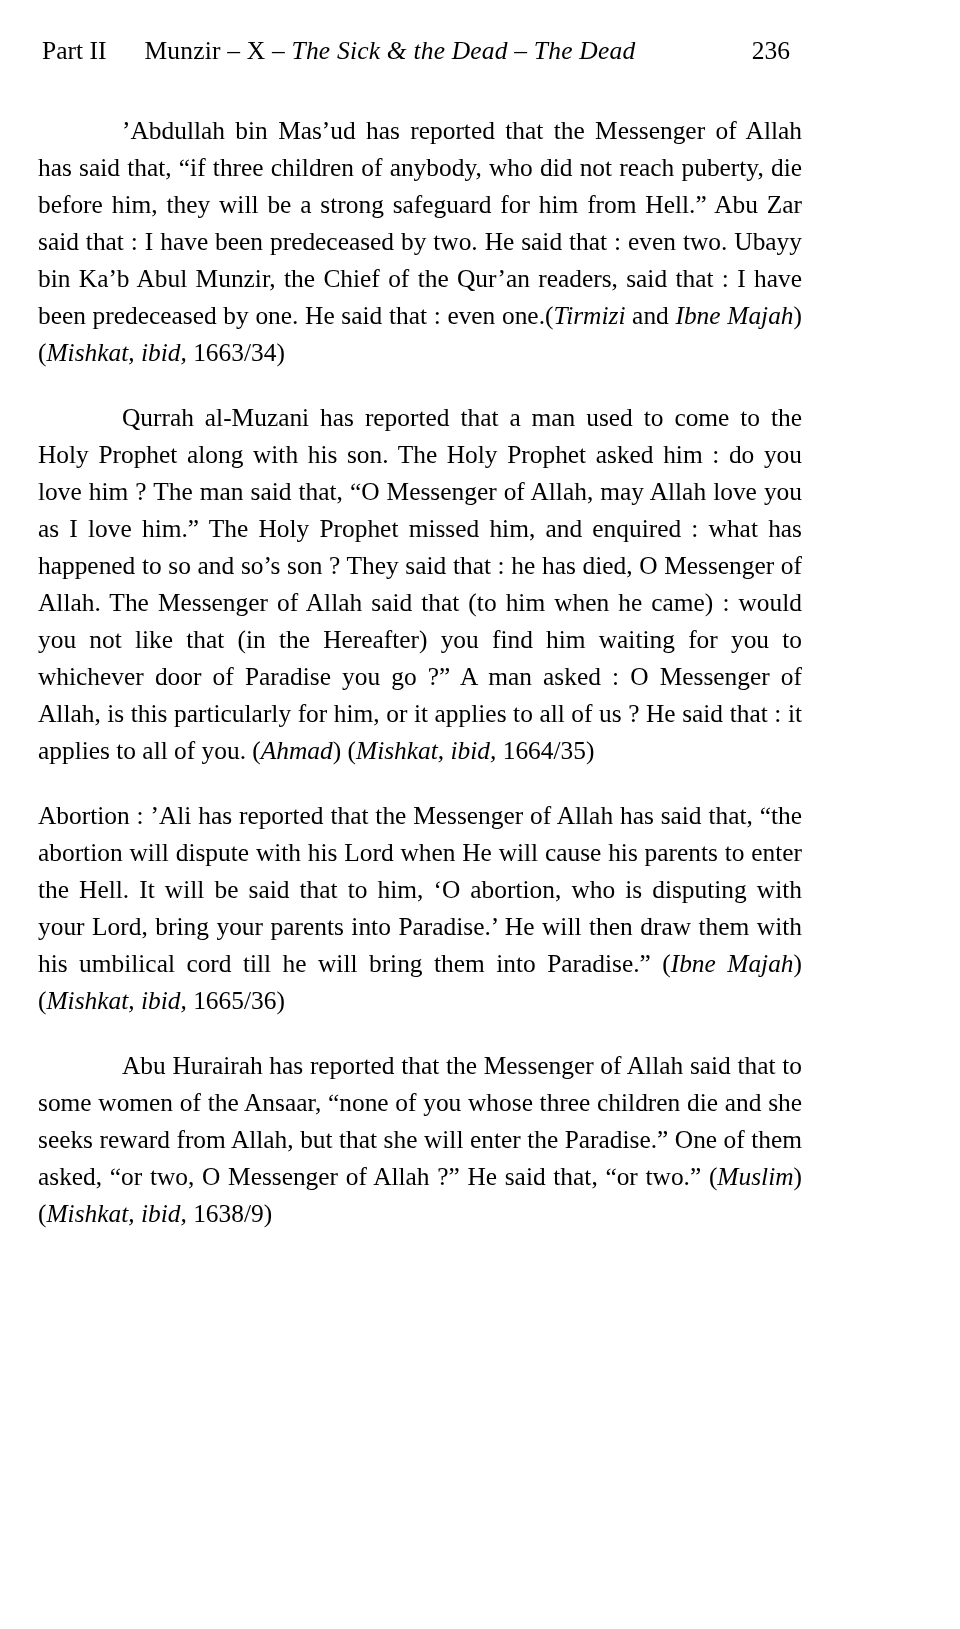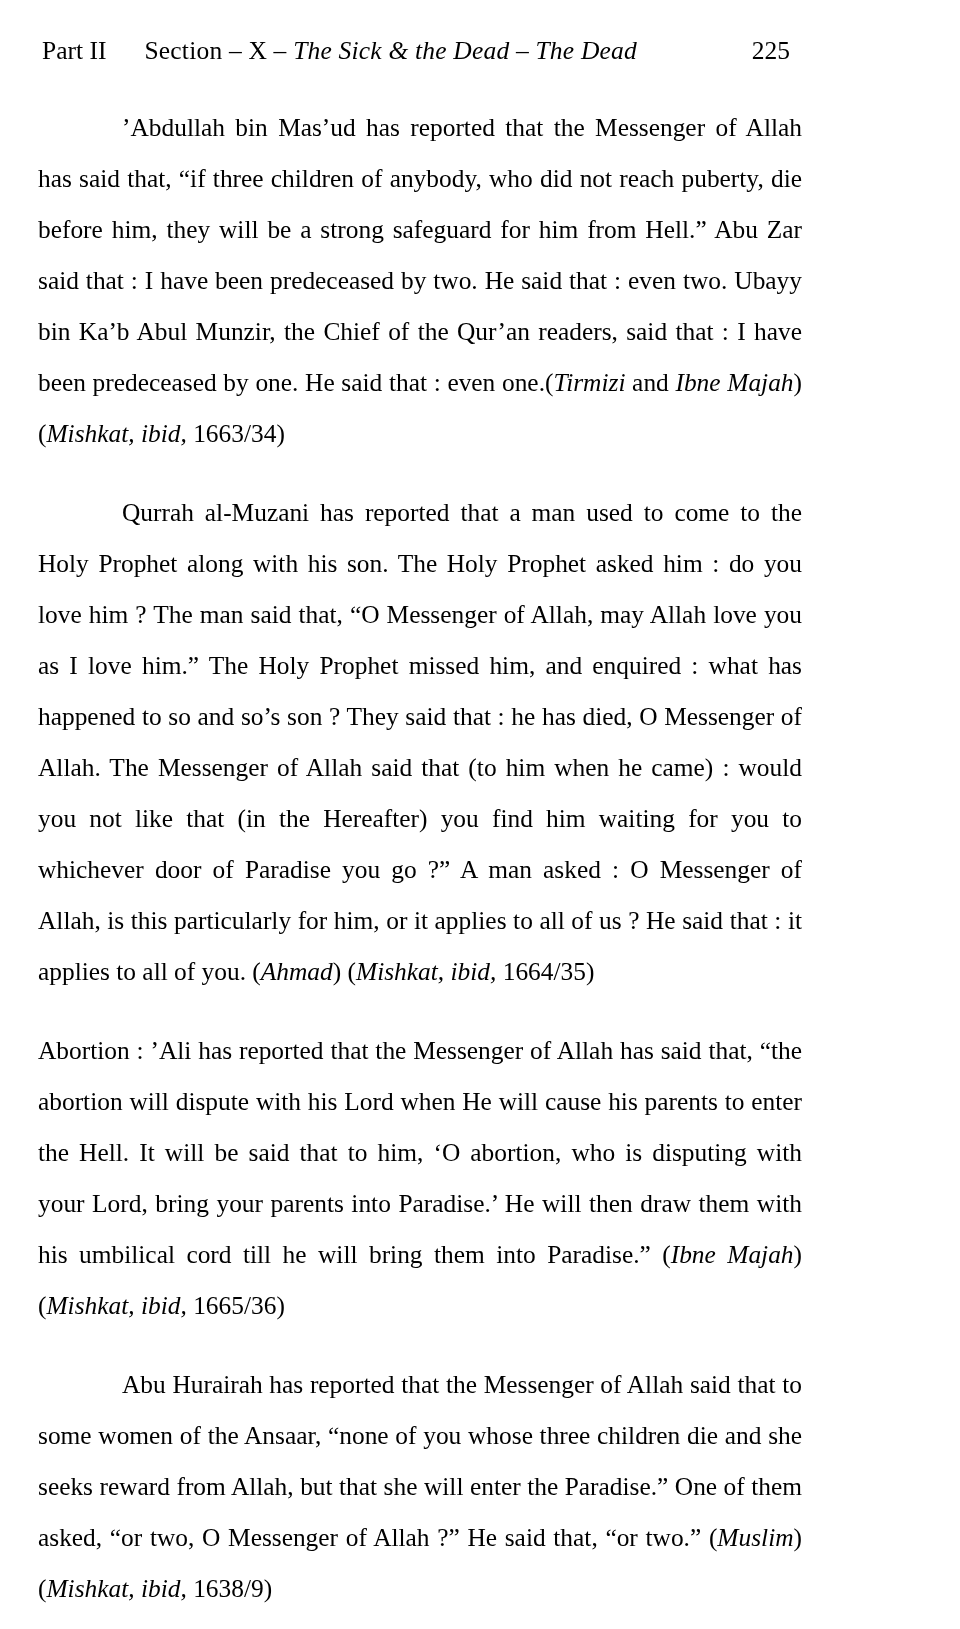--- a/index.html
+++ b/index.html
@@ -36,23 +36,23 @@
   .hdr-section {
     letter-spacing: 0.2px;
   }
   .hdr-section .ital {
   }
   .hdr-page {
     margin-left: auto;
     padding-right: 12px;
   }
   .body-text {
-    margin-top: 36px;
+    margin-top: 46px;
     font-size: 25.4px;
-    line-height: 51px;
+    line-height: 37px;
     text-align: justify;
     text-justify: inter-word;
   }
   p.para {
     margin: 0 0 28px 0;
     text-align: justify;
     text-indent: 0;
   }
   p.para.indent::before {
     content: "";
@@ -66,22 +66,22 @@
     font-weight: normal;
   }
 </style>
 </head>
 <body>
 
 <div class="page">
 
   <div class="header">
     <span class="hdr-part">Part II</span>
-    <span class="hdr-section"><span>Section – X – </span><span class="ital">The Sick &amp; the Dead – The Dead</span></span>
-    <span class="hdr-page">225</span>
+    <span class="hdr-section"><span>Munzir – X – </span><span class="ital">The Sick &amp; the Dead – The Dead</span></span>
+    <span class="hdr-page">236</span>
   </div>
 
   <div class="body-text" id="body-container">
       <p class="para indent"><span>’Abdullah bin Mas’ud has reported that the Messenger of Allah has said that, “if three children of anybody, who did not reach puberty, die before him, they will be a strong safeguard for him from Hell.” Abu Zar said that : I have been predeceased by two. He said that : even two. Ubayy bin Ka’b Abul Munzir, the Chief of the Qur’an readers, said that : I have been predeceased by one. He said that : even one.(</span><span class="ital">Tirmizi</span><span> and </span><span class="ital">Ibne Majah</span><span>) (</span><span class="ital">Mishkat, ibid,</span><span> 1663/34)</span></p>
       <p class="para indent"><span>Qurrah al-Muzani has reported that a man used to come to the Holy Prophet along with his son. The Holy Prophet asked him : do you love him ? The man said that, “O Messenger of Allah, may Allah love you as I love him.” The Holy Prophet missed him, and enquired : what has happened to so and so’s son ? They said that : he has died, O Messenger of Allah. The   Messenger of  Allah said that (to him when he came) : would you not like that (in the Hereafter) you find him waiting for you to whichever  door of Paradise you go ?” A man asked : O Messenger of Allah, is this particularly for him, or it applies to all of us ? He said that : it applies to all of you. (</span><span class="ital">Ahmad</span><span>) (</span><span class="ital">Mishkat, ibid,</span><span> 1664/35)</span></p>
       <p class="para"><span class="bold">Abortion :</span><span> ’Ali has reported that the Messenger of Allah has said that, “the abortion will dispute with his Lord when He will cause his parents to enter the Hell. It will be said that to him, ‘O abortion, who is disputing with your Lord, bring your parents into Paradise.’ He will then draw them with his umbilical cord till he will bring them into Paradise.” (</span><span class="ital">Ibne Majah</span><span>) (</span><span class="ital">Mishkat, ibid,</span><span> 1665/36)</span></p>
       <p class="para indent"><span>Abu Hurairah has reported that the Messenger of Allah said that to some women of the Ansaar, “none of you whose three children die and she seeks reward from Allah, but that she will enter the Paradise.” One of them asked, “or two, O Messenger of Allah ?” He said that, “or two.” (</span><span class="ital">Muslim</span><span>) (</span><span class="ital">Mishkat, ibid,</span><span> 1638/9)</span></p>
     </div>
 
 </div>

